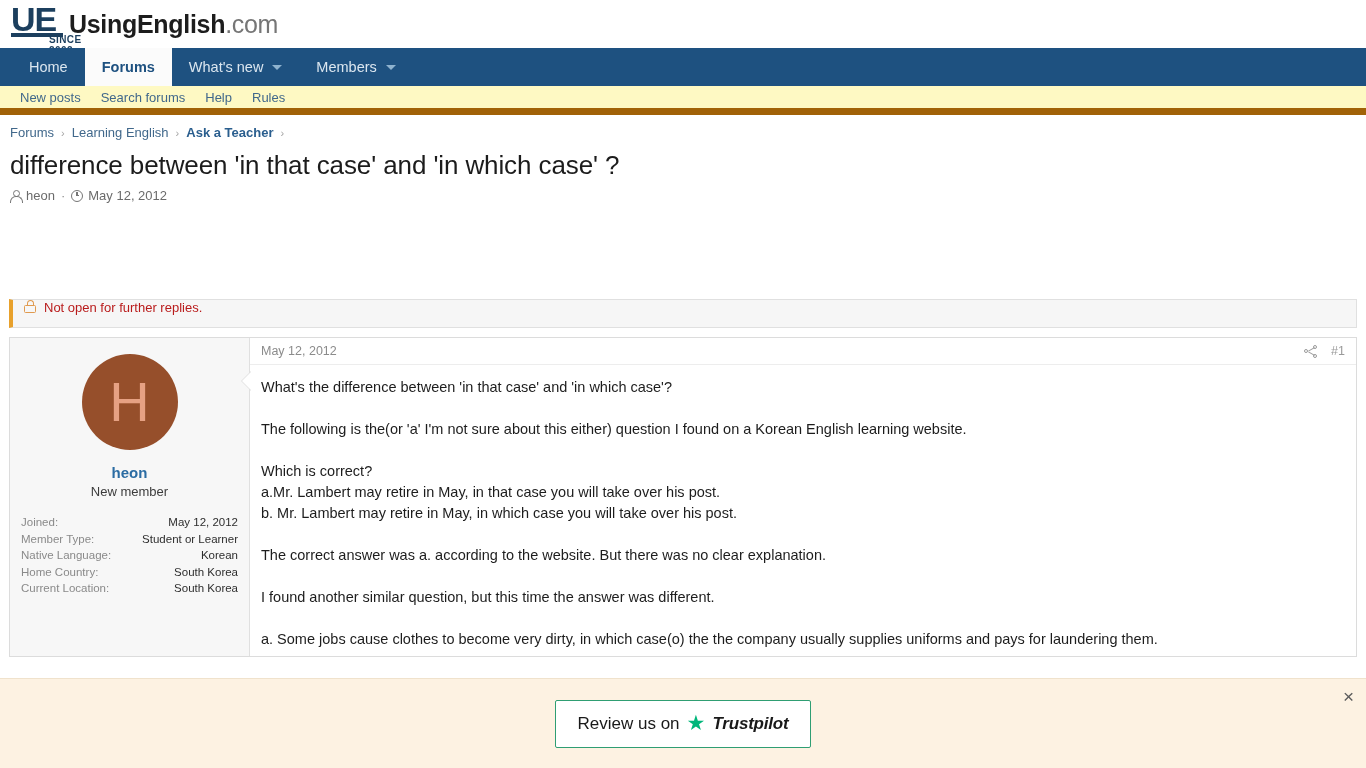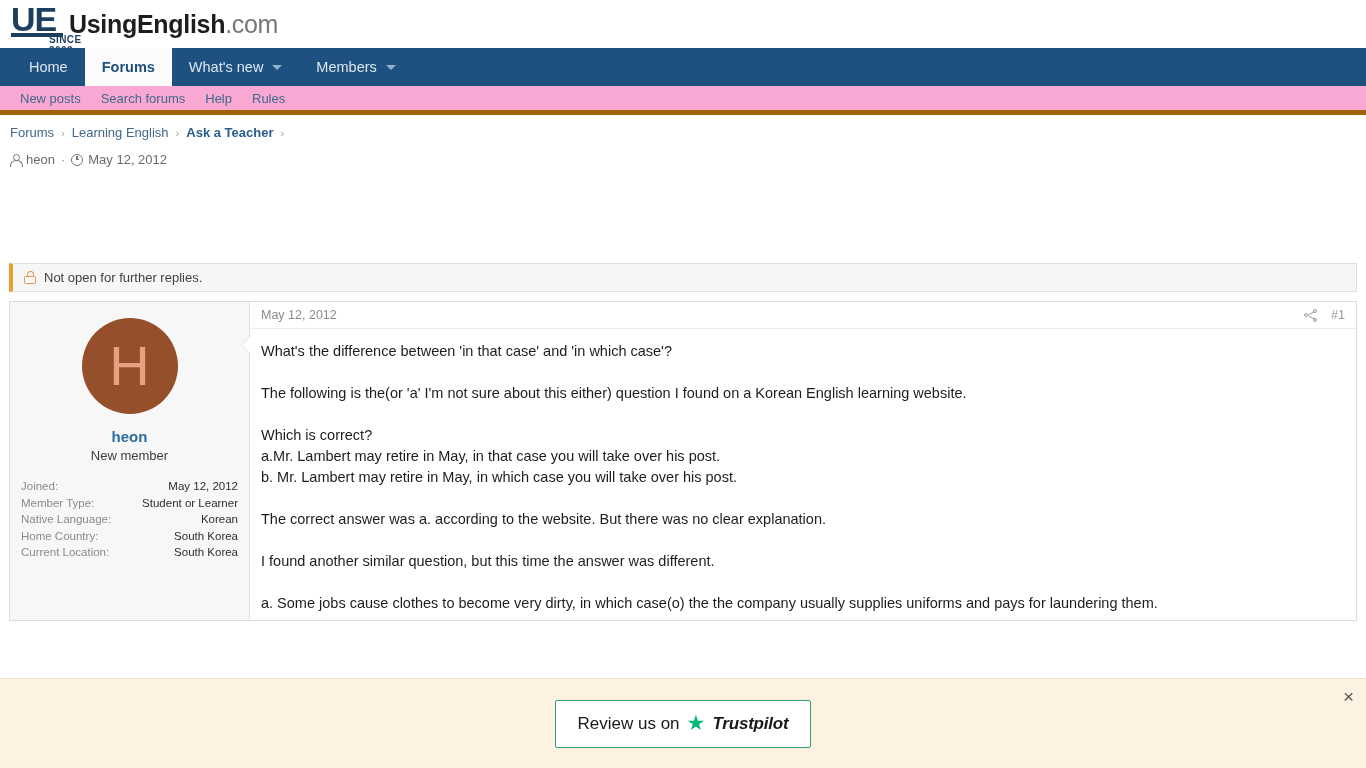--- a/index.html
+++ b/index.html
@@ -121,22 +121,22 @@
     position: absolute;
     width: 5.5px; height: 1.7px;
     background: #dbe6ef;
     transform: rotate(45deg);
     left: 8px; top: 10.5px;
   }
 
   
   .sub-nav {
     height: 29px;
-    background: #f9a8d4;
-    border-bottom: 5px solid #a16207;
+    background: #fef9c3;
+    border-bottom: 7px solid #a16207;
     display: flex;
     align-items: center;
     padding-left: 10px;
     gap: 0px;
   }
   .sub-nav-item {
     font-size: 13px;
     color: #41688b;
     padding: 0 10px;
     cursor: pointer;
@@ -229,24 +229,24 @@
   .ad-gap { height: 96px; }
 
   
   .notice {
     margin: 0 9px;
     height: 29px;
     background: #f6f6f6;
     border: 1px solid #e0e0e0;
     border-left: 4px solid #e8a12c;
     display: flex;
-    align-items: center;
+    align-items: flex-start;
     padding-left: 11px;
     font-size: 13px;
-    color: #404040;
+    color: #b91c1c;
   }
   .ico-lock {
     width: 12px; height: 13px;
     margin-right: 8px;
     position: relative;
     display: inline-block;
   }
   .ico-lock .shackle {
     position: absolute;
     width: 7px; height: 5px;
@@ -483,20 +483,21 @@
 <div class="breadcrumb">
   <span class="crumb">Forums</span>
   <span class="crumb-sep">›</span>
   <span class="crumb">Learning English</span>
   <span class="crumb-sep">›</span>
   <span class="crumb current">Ask a Teacher</span>
   <span class="crumb-sep">›</span>
 </div>
 
 <div class="title-block">
+  <h1 class="thread-title">difference between 'in that case' and 'in which case' ?</h1>
   <div class="thread-meta">
     <span class="meta-bit">
       <span class="ico-user"></span>
       <span>heon</span>
     </span>
     <span class="meta-dot">·</span>
     <span class="meta-bit">
       <span class="ico-clock"></span>
       <span>May 12, 2012</span>
     </span>

